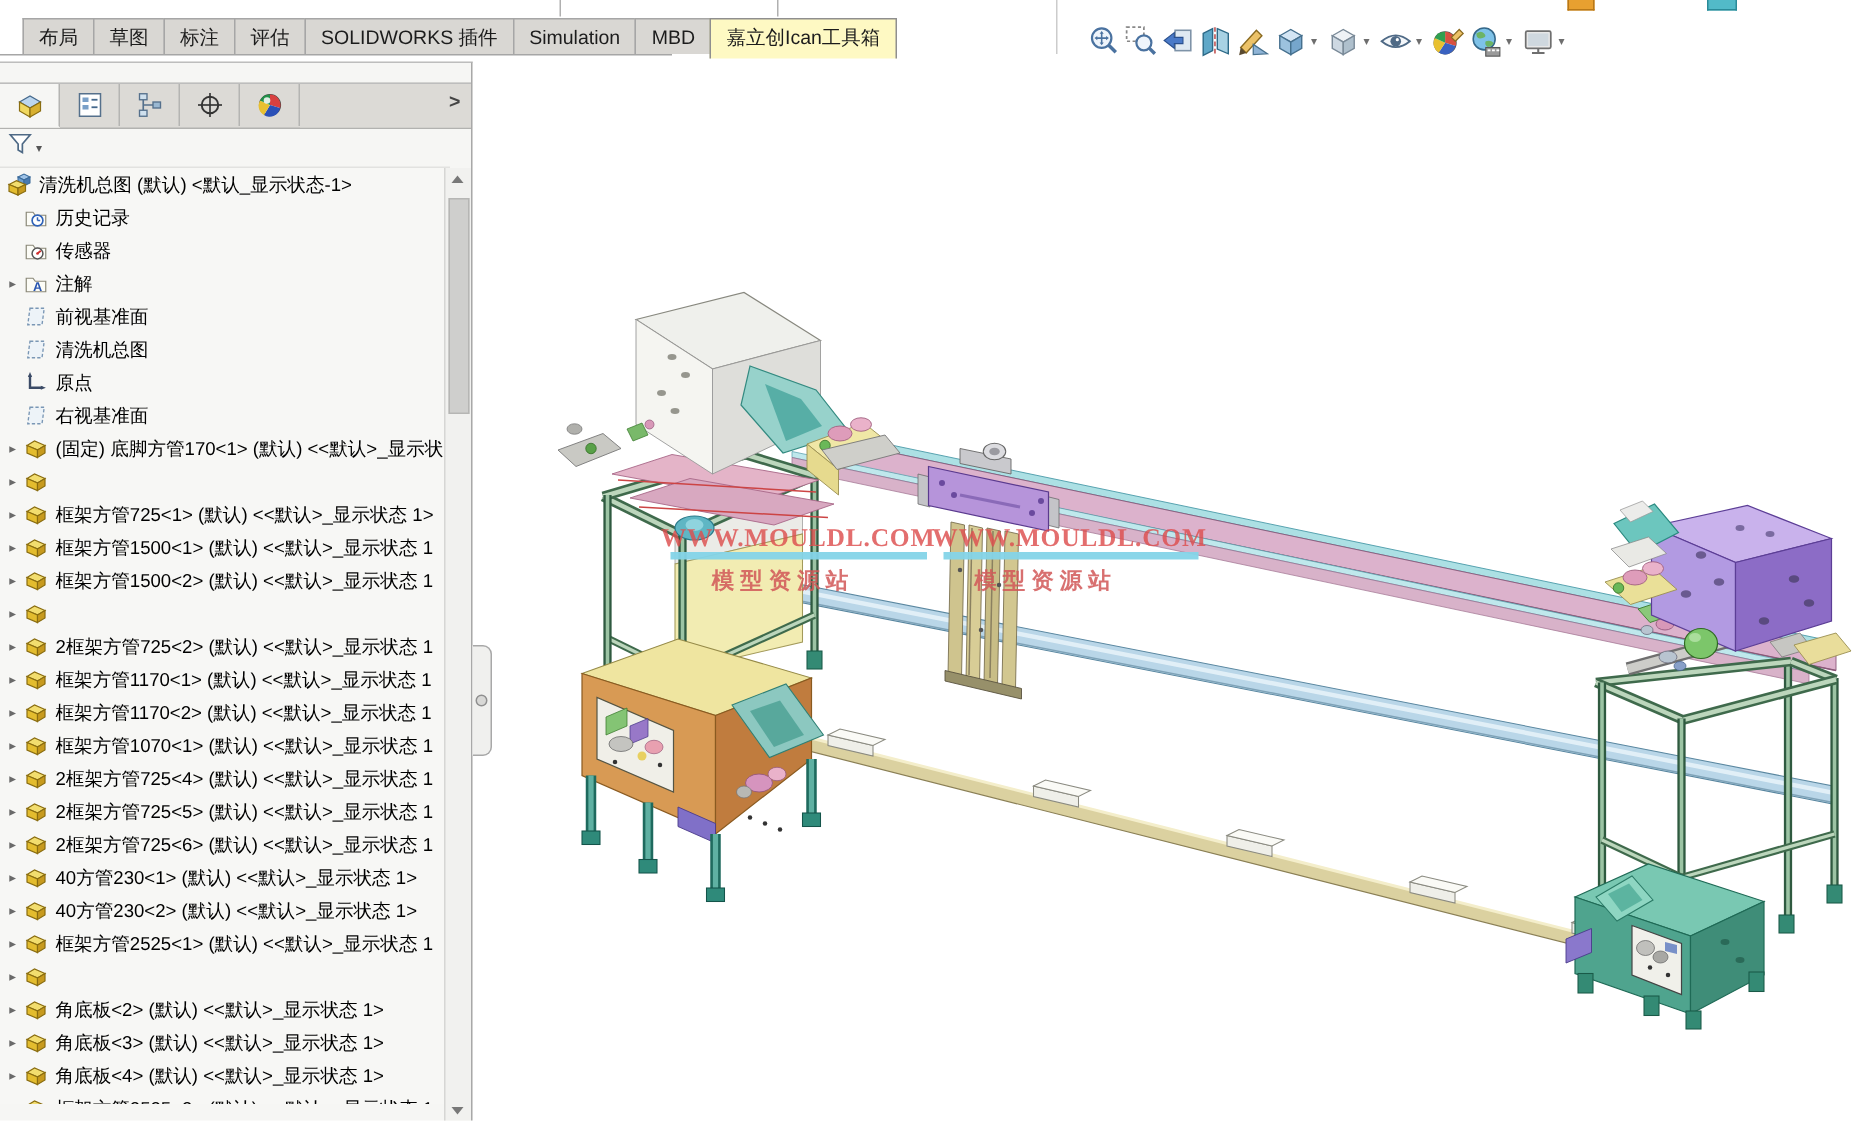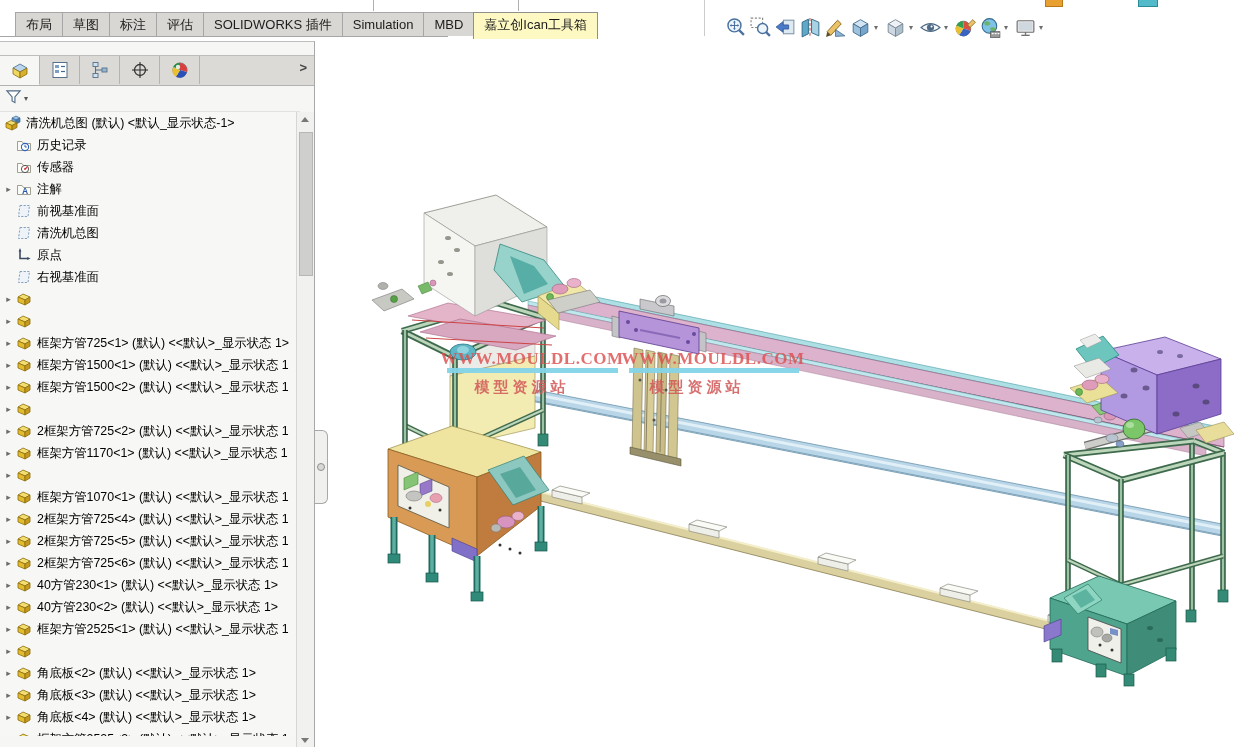--- a/index.html
+++ b/index.html
@@ -633,20 +633,21 @@
       </div>
       <div class="tree-row">
         <span class="arrow">▸</span>
         <span class="ticon">
           <svg viewBox="0 0 16 16">
             <polygon points="2,6 7,3 14,6 9,9" fill="#f2dd6e" stroke="#8a6d10" stroke-width="0.8"></polygon>
             <polygon points="2,6 9,9 9,14 2,11" fill="#e3bc2e" stroke="#8a6d10" stroke-width="0.8"></polygon>
             <polygon points="9,9 14,6 14,11 9,14" fill="#c79a1e" stroke="#8a6d10" stroke-width="0.8"></polygon>
           </svg>
         </span>
+        <span class="lbl">(固定) 底脚方管170&lt;1&gt; (默认) &lt;&lt;默认&gt;_显示状</span>
       </div>
       <div class="tree-row">
         <span class="arrow">▸</span>
         <span class="ticon">
           <svg viewBox="0 0 16 16">
             <polygon points="2,6 7,3 14,6 9,9" fill="#f2dd6e" stroke="#8a6d10" stroke-width="0.8"></polygon>
             <polygon points="2,6 9,9 9,14 2,11" fill="#e3bc2e" stroke="#8a6d10" stroke-width="0.8"></polygon>
             <polygon points="9,9 14,6 14,11 9,14" fill="#c79a1e" stroke="#8a6d10" stroke-width="0.8"></polygon>
           </svg>
         </span>
@@ -718,20 +719,21 @@
       </div>
       <div class="tree-row">
         <span class="arrow">▸</span>
         <span class="ticon">
           <svg viewBox="0 0 16 16">
             <polygon points="2,6 7,3 14,6 9,9" fill="#f2dd6e" stroke="#8a6d10" stroke-width="0.8"></polygon>
             <polygon points="2,6 9,9 9,14 2,11" fill="#e3bc2e" stroke="#8a6d10" stroke-width="0.8"></polygon>
             <polygon points="9,9 14,6 14,11 9,14" fill="#c79a1e" stroke="#8a6d10" stroke-width="0.8"></polygon>
           </svg>
         </span>
+        <span class="lbl">框架方管1170&lt;2&gt; (默认) &lt;&lt;默认&gt;_显示状态 1</span>
       </div>
       <div class="tree-row">
         <span class="arrow">▸</span>
         <span class="ticon">
           <svg viewBox="0 0 16 16">
             <polygon points="2,6 7,3 14,6 9,9" fill="#f2dd6e" stroke="#8a6d10" stroke-width="0.8"></polygon>
             <polygon points="2,6 9,9 9,14 2,11" fill="#e3bc2e" stroke="#8a6d10" stroke-width="0.8"></polygon>
             <polygon points="9,9 14,6 14,11 9,14" fill="#c79a1e" stroke="#8a6d10" stroke-width="0.8"></polygon>
           </svg>
         </span>

